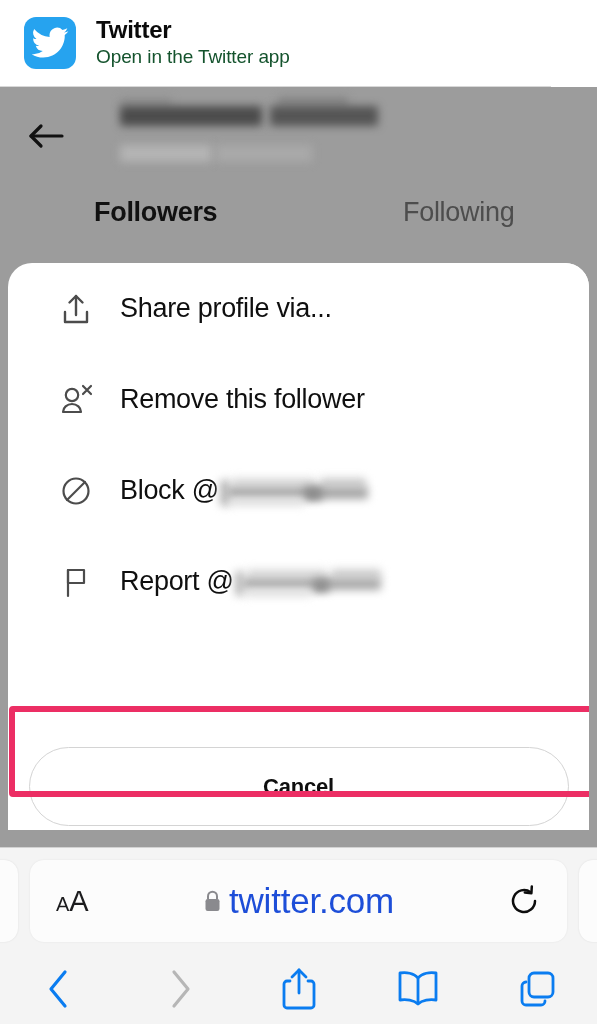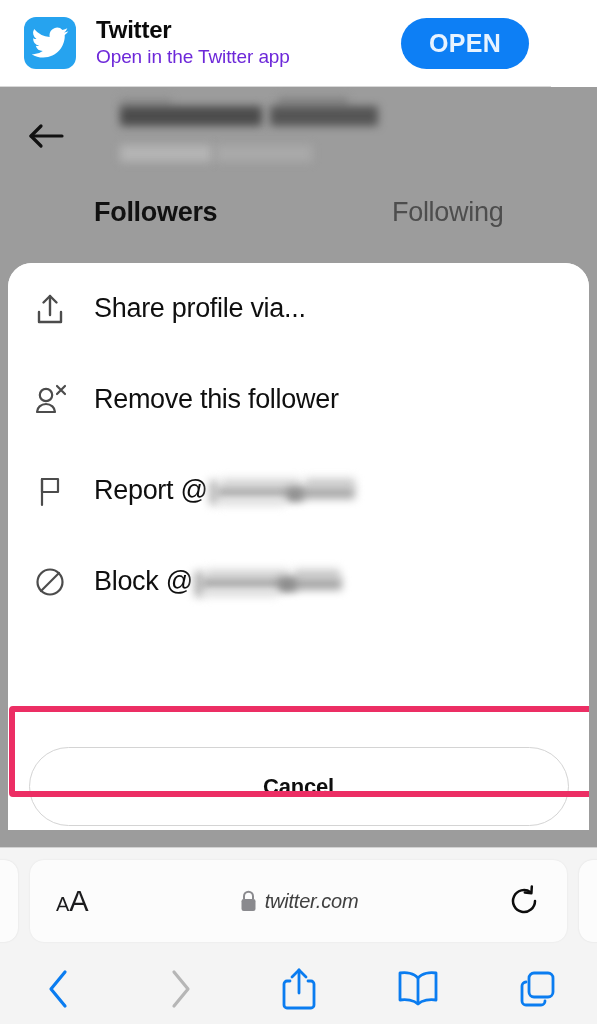--- a/index.html
+++ b/index.html
@@ -50,21 +50,21 @@
   }
   .banner-title {
     font-size: 24px;
     font-weight: 700;
     color: #0a0a0a;
     line-height: 1.15;
     letter-spacing: -0.2px;
   }
   .banner-sub {
     font-size: 19px;
-    color: #6d28d9;
+    color: #14532d;
     line-height: 1.3;
     margin-top: 1px;
     letter-spacing: -0.1px;
   }
   .banner-open {
     flex: 0 0 auto;
     background: #0d7ff5;
     color: #e8f3ff;
     font-size: 25px;
     font-weight: 600;
@@ -123,21 +123,21 @@
     height: 60px;
     text-align: center;
   }
   .tab {
     position: absolute;
     font-size: 27px;
     top: 0;
     cursor: pointer;
   }
   .tab-followers { left: 94px; font-weight: 700; color: #111111; letter-spacing: -0.3px; }
-  .tab-following { left: 392px; font-weight: 400; color: #4d4d4d; letter-spacing: -0.3px; }
+  .tab-following { left: 403px; font-weight: 400; color: #4d4d4d; letter-spacing: -0.3px; }
 
   
   .action-sheet {
     position: absolute;
     left: 8px;
     top: 263px;
     width: 581px;
     height: 567px;
     background: #ffffff;
     border-top-left-radius: 24px;
@@ -150,20 +150,21 @@
     width: 581px;
   }
   .sheet-row {
     position: relative;
     display: flex;
     align-items: center;
     height: 91px;
     padding-left: 22px;
     background: #ffffff;
     cursor: pointer;
+    margin-left: 26px;
   }
   .sheet-row .row-icon {
     flex: 0 0 auto;
     width: 40px;
     height: 40px;
     display: flex;
     align-items: center;
     justify-content: center;
     color: #4c4c4c;
   }
@@ -278,24 +279,23 @@
   .aa-btn .small-a { font-size: 20px; }
   .aa-btn .big-a   { font-size: 29px; }
   .url-center {
     flex: 1 1 auto;
     display: flex;
     align-items: center;
     justify-content: center;
     gap: 7px;
   }
   .url-text {
-    font-size: 20px;
-    color: #404040;
+    font-size: 35px;
+    color: #1d4ed8;
     letter-spacing: -0.2px;
-    font-style: italic;
   }
   .reload-btn {
     position: absolute;
     right: 26px;
     width: 34px;
     height: 34px;
     cursor: pointer;
     color: #0d0d0d;
   }
 
@@ -328,21 +328,20 @@
   <div class="smart-banner">
     <div class="banner-icon">
       <svg width="40" height="40" viewBox="0 0 24 24" aria-hidden="true">
         <path fill="#ffffff" d="M23 4.9c-.8.37-1.7.62-2.6.73a4.6 4.6 0 0 0 2-2.53c-.88.52-1.86.9-2.9 1.1a4.52 4.52 0 0 0-7.8 3.1c0 .36.04.7.12 1.03A12.9 12.9 0 0 1 2.5 3.6a4.5 4.5 0 0 0 1.4 6.05 4.5 4.5 0 0 1-2.05-.57v.06a4.53 4.53 0 0 0 3.63 4.44 4.6 4.6 0 0 1-2.04.08 4.53 4.53 0 0 0 4.23 3.14A9.08 9.08 0 0 1 1 18.7a12.8 12.8 0 0 0 6.95 2.04c8.34 0 12.9-6.9 12.9-12.9l-.01-.59A9.2 9.2 0 0 0 23 4.9z"></path>
       </svg>
     </div>
     <div class="banner-texts">
       <div class="banner-title">Twitter</div>
       <div class="banner-sub">Open in the Twitter app</div>
     </div>
-    <button class="banner-open">OPEN</button>
   </div>
 
   <div class="page-dim">
 
     <div class="back-arrow">
       <svg width="40" height="34" viewBox="0 0 40 34" aria-hidden="true">
         <path d="M3 17 H34" stroke="#111111" stroke-width="3.2" stroke-linecap="round" fill="none"></path>
         <path d="M13 7 L3 17 L13 27" stroke="#111111" stroke-width="3.2" stroke-linecap="round" stroke-linejoin="round" fill="none"></path>
       </svg>
     </div>
@@ -383,59 +382,59 @@
       <div class="sheet-row highlighted">
         <span class="row-icon">
           <svg width="36" height="34" viewBox="0 0 36 34" aria-hidden="true">
             <circle cx="14" cy="12" r="6.2" stroke="#4c4c4c" stroke-width="2.2" fill="none"></circle>
             <path d="M5 29 a9 8 0 0 1 18 0 Z" stroke="#4c4c4c" stroke-width="2.2" stroke-linejoin="round" fill="none"></path>
             <path d="M25 3 L33 11 M33 3 L25 11" stroke="#4c4c4c" stroke-width="2.2" stroke-linecap="round" fill="none"></path>
           </svg>
         </span>
         <span class="row-label">
           <span>Remove this follower</span>
+        </span>
+      </div>
+
+      <div class="sheet-row">
+        <span class="row-icon">
+          <svg width="34" height="34" viewBox="0 0 34 34" aria-hidden="true">
+            <circle cx="17" cy="17" r="12.5" stroke="#4c4c4c" stroke-width="2.2" fill="none"></circle>
+            <path d="M8 26 L26 8" stroke="#4c4c4c" stroke-width="2.2" stroke-linecap="round" fill="none"></path>
+          </svg>
+        </span>
+        <span class="row-label">
+          <span>Block @</span>
+          <span class="handle-redact" style="width:150px;">
+            <i style="left:0px;  top:2px;  width:10px;  height:26px; background:#b8b8b8;"></i>
+            <i style="left:12px; top:0px;  width:84px;  height:10px; background:#dadada;"></i>
+            <i style="left:100px;top:0px;  width:46px;  height:10px; background:#cccccc;"></i>
+            <i style="left:8px;  top:9px;  width:140px; height:12px; background:#a4a4a4;"></i>
+            <i style="left:84px; top:9px;  width:18px;  height:13px; background:#8a8a8a;"></i>
+            <i style="left:10px; top:20px; width:74px;  height:8px;  background:#e2e2e2;"></i>
+          </span>
         </span>
       </div>
 
       <div class="sheet-row">
         <span class="row-icon">
           <svg width="32" height="34" viewBox="0 0 32 34" aria-hidden="true">
             <path d="M8 5 V31" stroke="#4c4c4c" stroke-width="2.2" stroke-linecap="round" fill="none"></path>
             <path d="M8 5 H24 V18 H8 Z" stroke="#4c4c4c" stroke-width="2.2" stroke-linejoin="round" fill="none"></path>
           </svg>
         </span>
         <span class="row-label">
           <span>Report @</span>
           <span class="handle-redact" style="width:148px;">
             <i style="left:0px;  top:2px;  width:9px;   height:25px; background:#bcbcbc;"></i>
             <i style="left:12px; top:0px;  width:80px;  height:10px; background:#dcdcdc;"></i>
             <i style="left:96px; top:0px;  width:50px;  height:10px; background:#cfcfcf;"></i>
             <i style="left:8px;  top:9px;  width:138px; height:12px; background:#a8a8a8;"></i>
             <i style="left:78px; top:10px; width:16px;  height:13px; background:#8e8e8e;"></i>
             <i style="left:10px; top:20px; width:66px;  height:8px;  background:#e4e4e4;"></i>
-          </span>
-        </span>
-      </div>
-
-      <div class="sheet-row">
-        <span class="row-icon">
-          <svg width="34" height="34" viewBox="0 0 34 34" aria-hidden="true">
-            <circle cx="17" cy="17" r="12.5" stroke="#4c4c4c" stroke-width="2.2" fill="none"></circle>
-            <path d="M8 26 L26 8" stroke="#4c4c4c" stroke-width="2.2" stroke-linecap="round" fill="none"></path>
-          </svg>
-        </span>
-        <span class="row-label">
-          <span>Block @</span>
-          <span class="handle-redact" style="width:150px;">
-            <i style="left:0px;  top:2px;  width:10px;  height:26px; background:#b8b8b8;"></i>
-            <i style="left:12px; top:0px;  width:84px;  height:10px; background:#dadada;"></i>
-            <i style="left:100px;top:0px;  width:46px;  height:10px; background:#cccccc;"></i>
-            <i style="left:8px;  top:9px;  width:140px; height:12px; background:#a4a4a4;"></i>
-            <i style="left:84px; top:9px;  width:18px;  height:13px; background:#8a8a8a;"></i>
-            <i style="left:10px; top:20px; width:74px;  height:8px;  background:#e2e2e2;"></i>
           </span>
         </span>
       </div>
 
     </div>
 
     <div class="cancel-wrap">
       <button class="cancel-btn">Cancel</button>
     </div>
 

